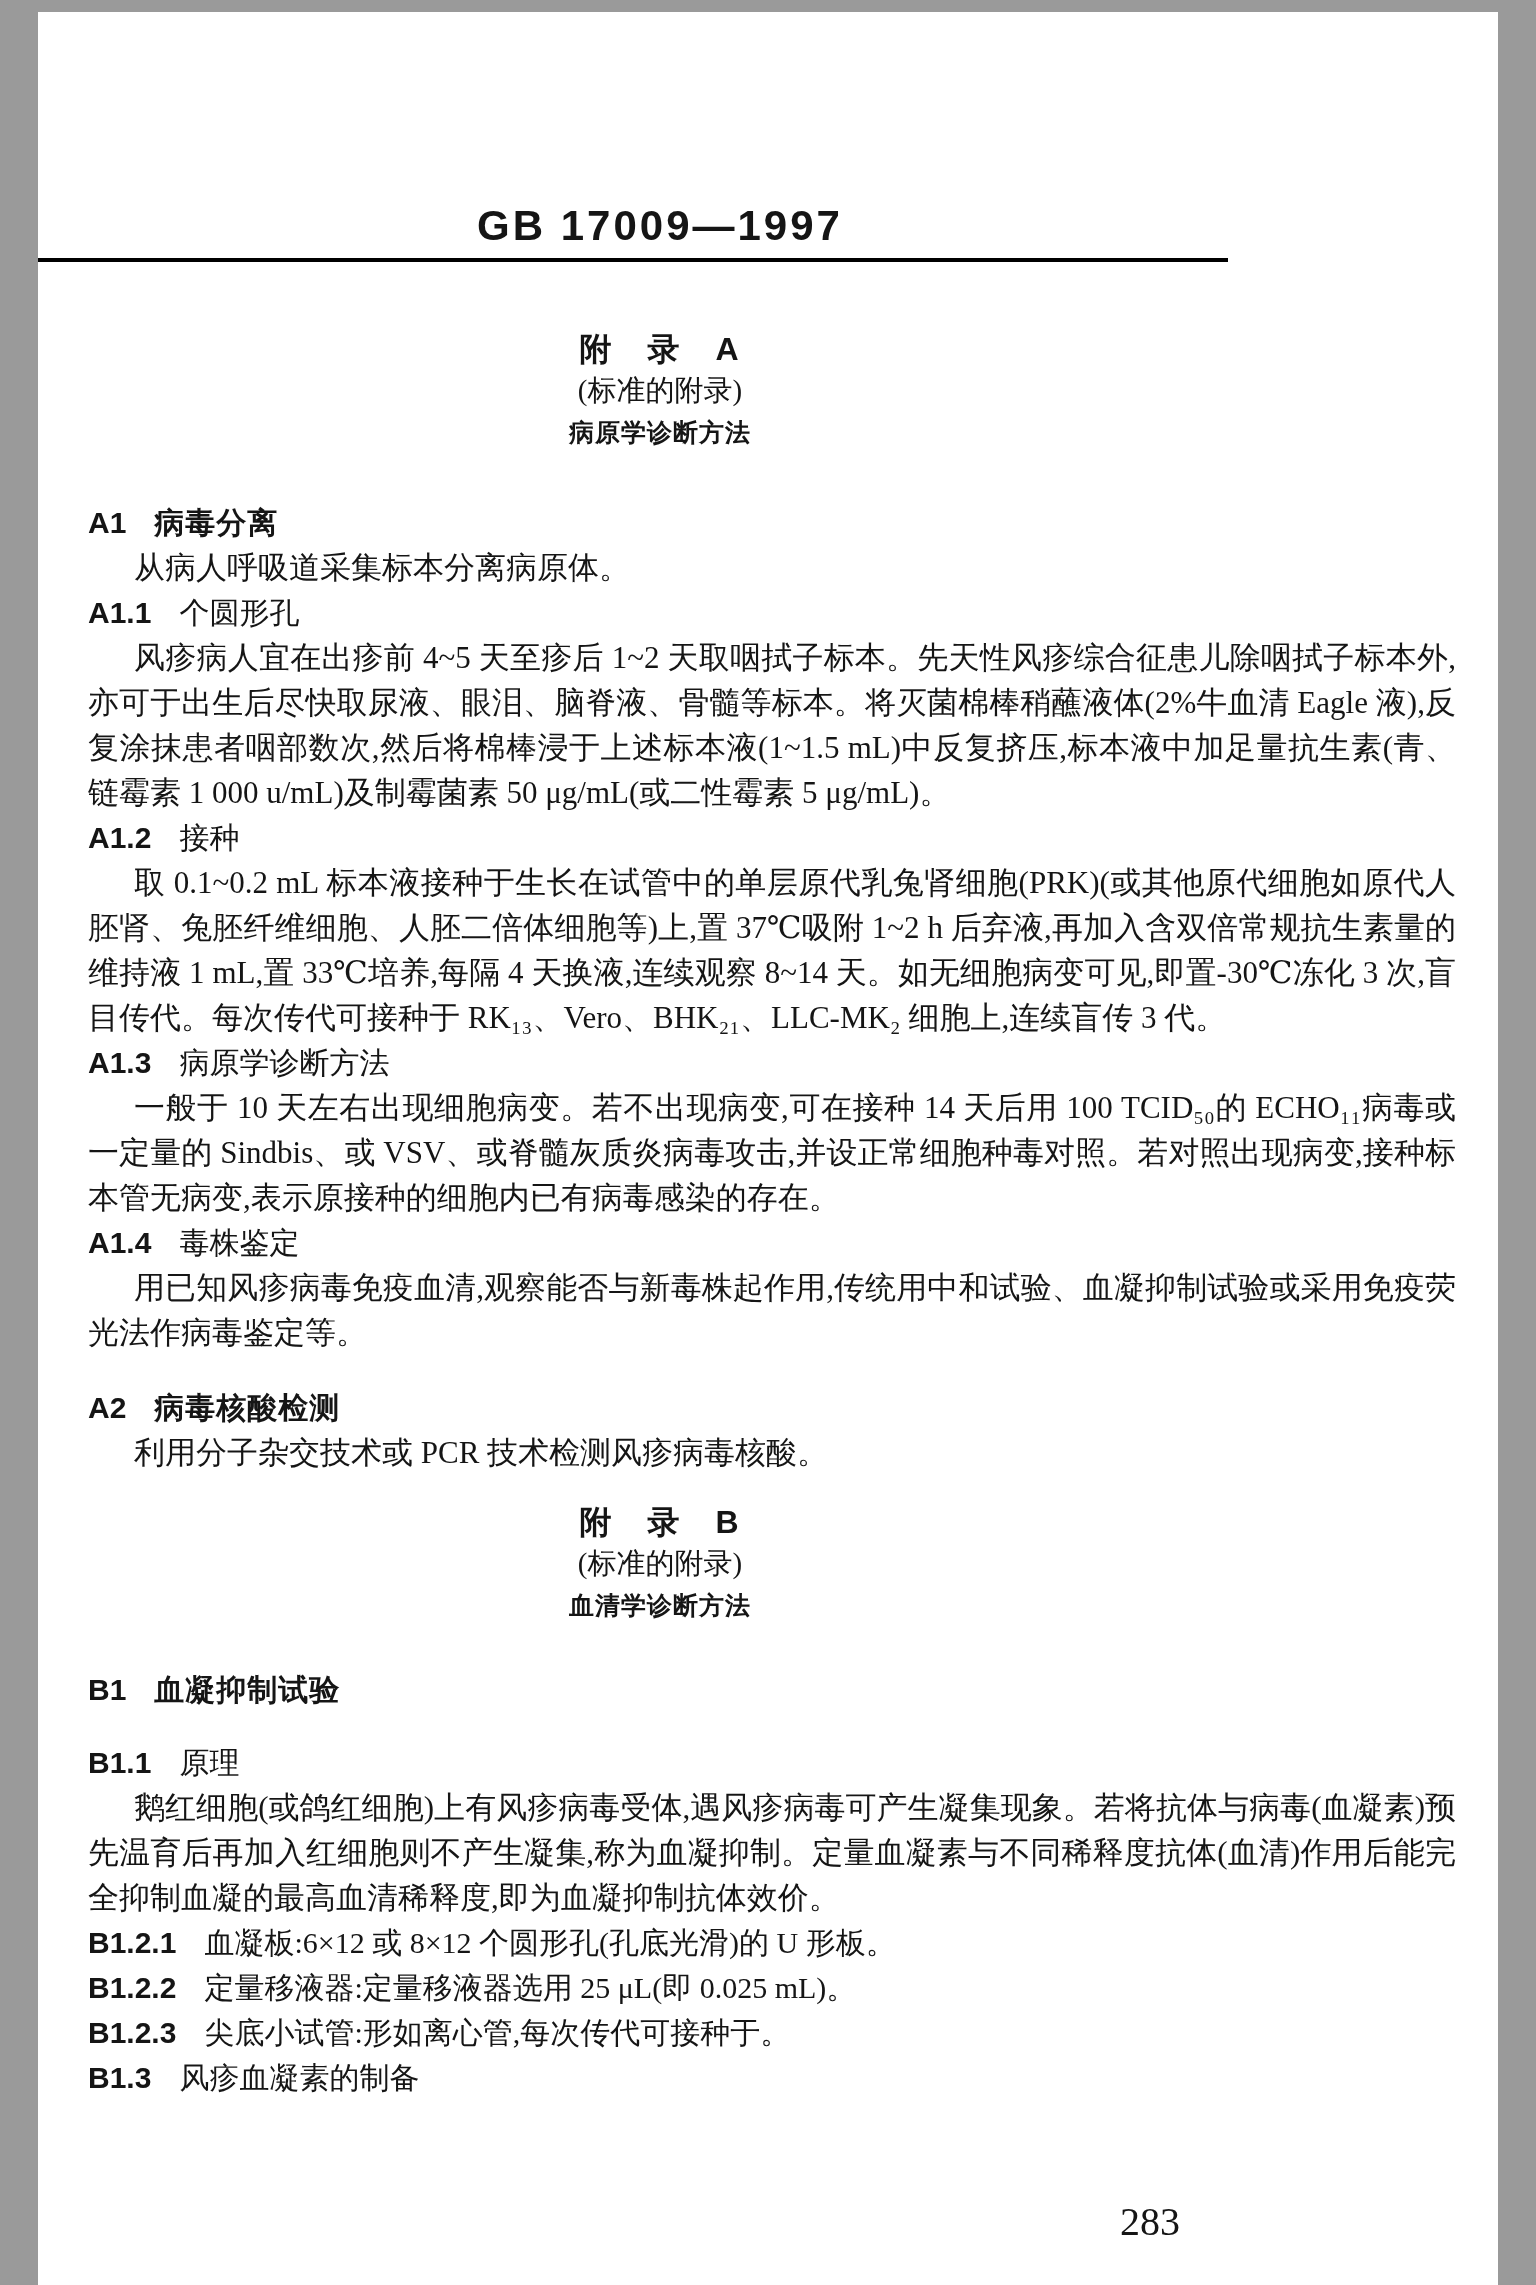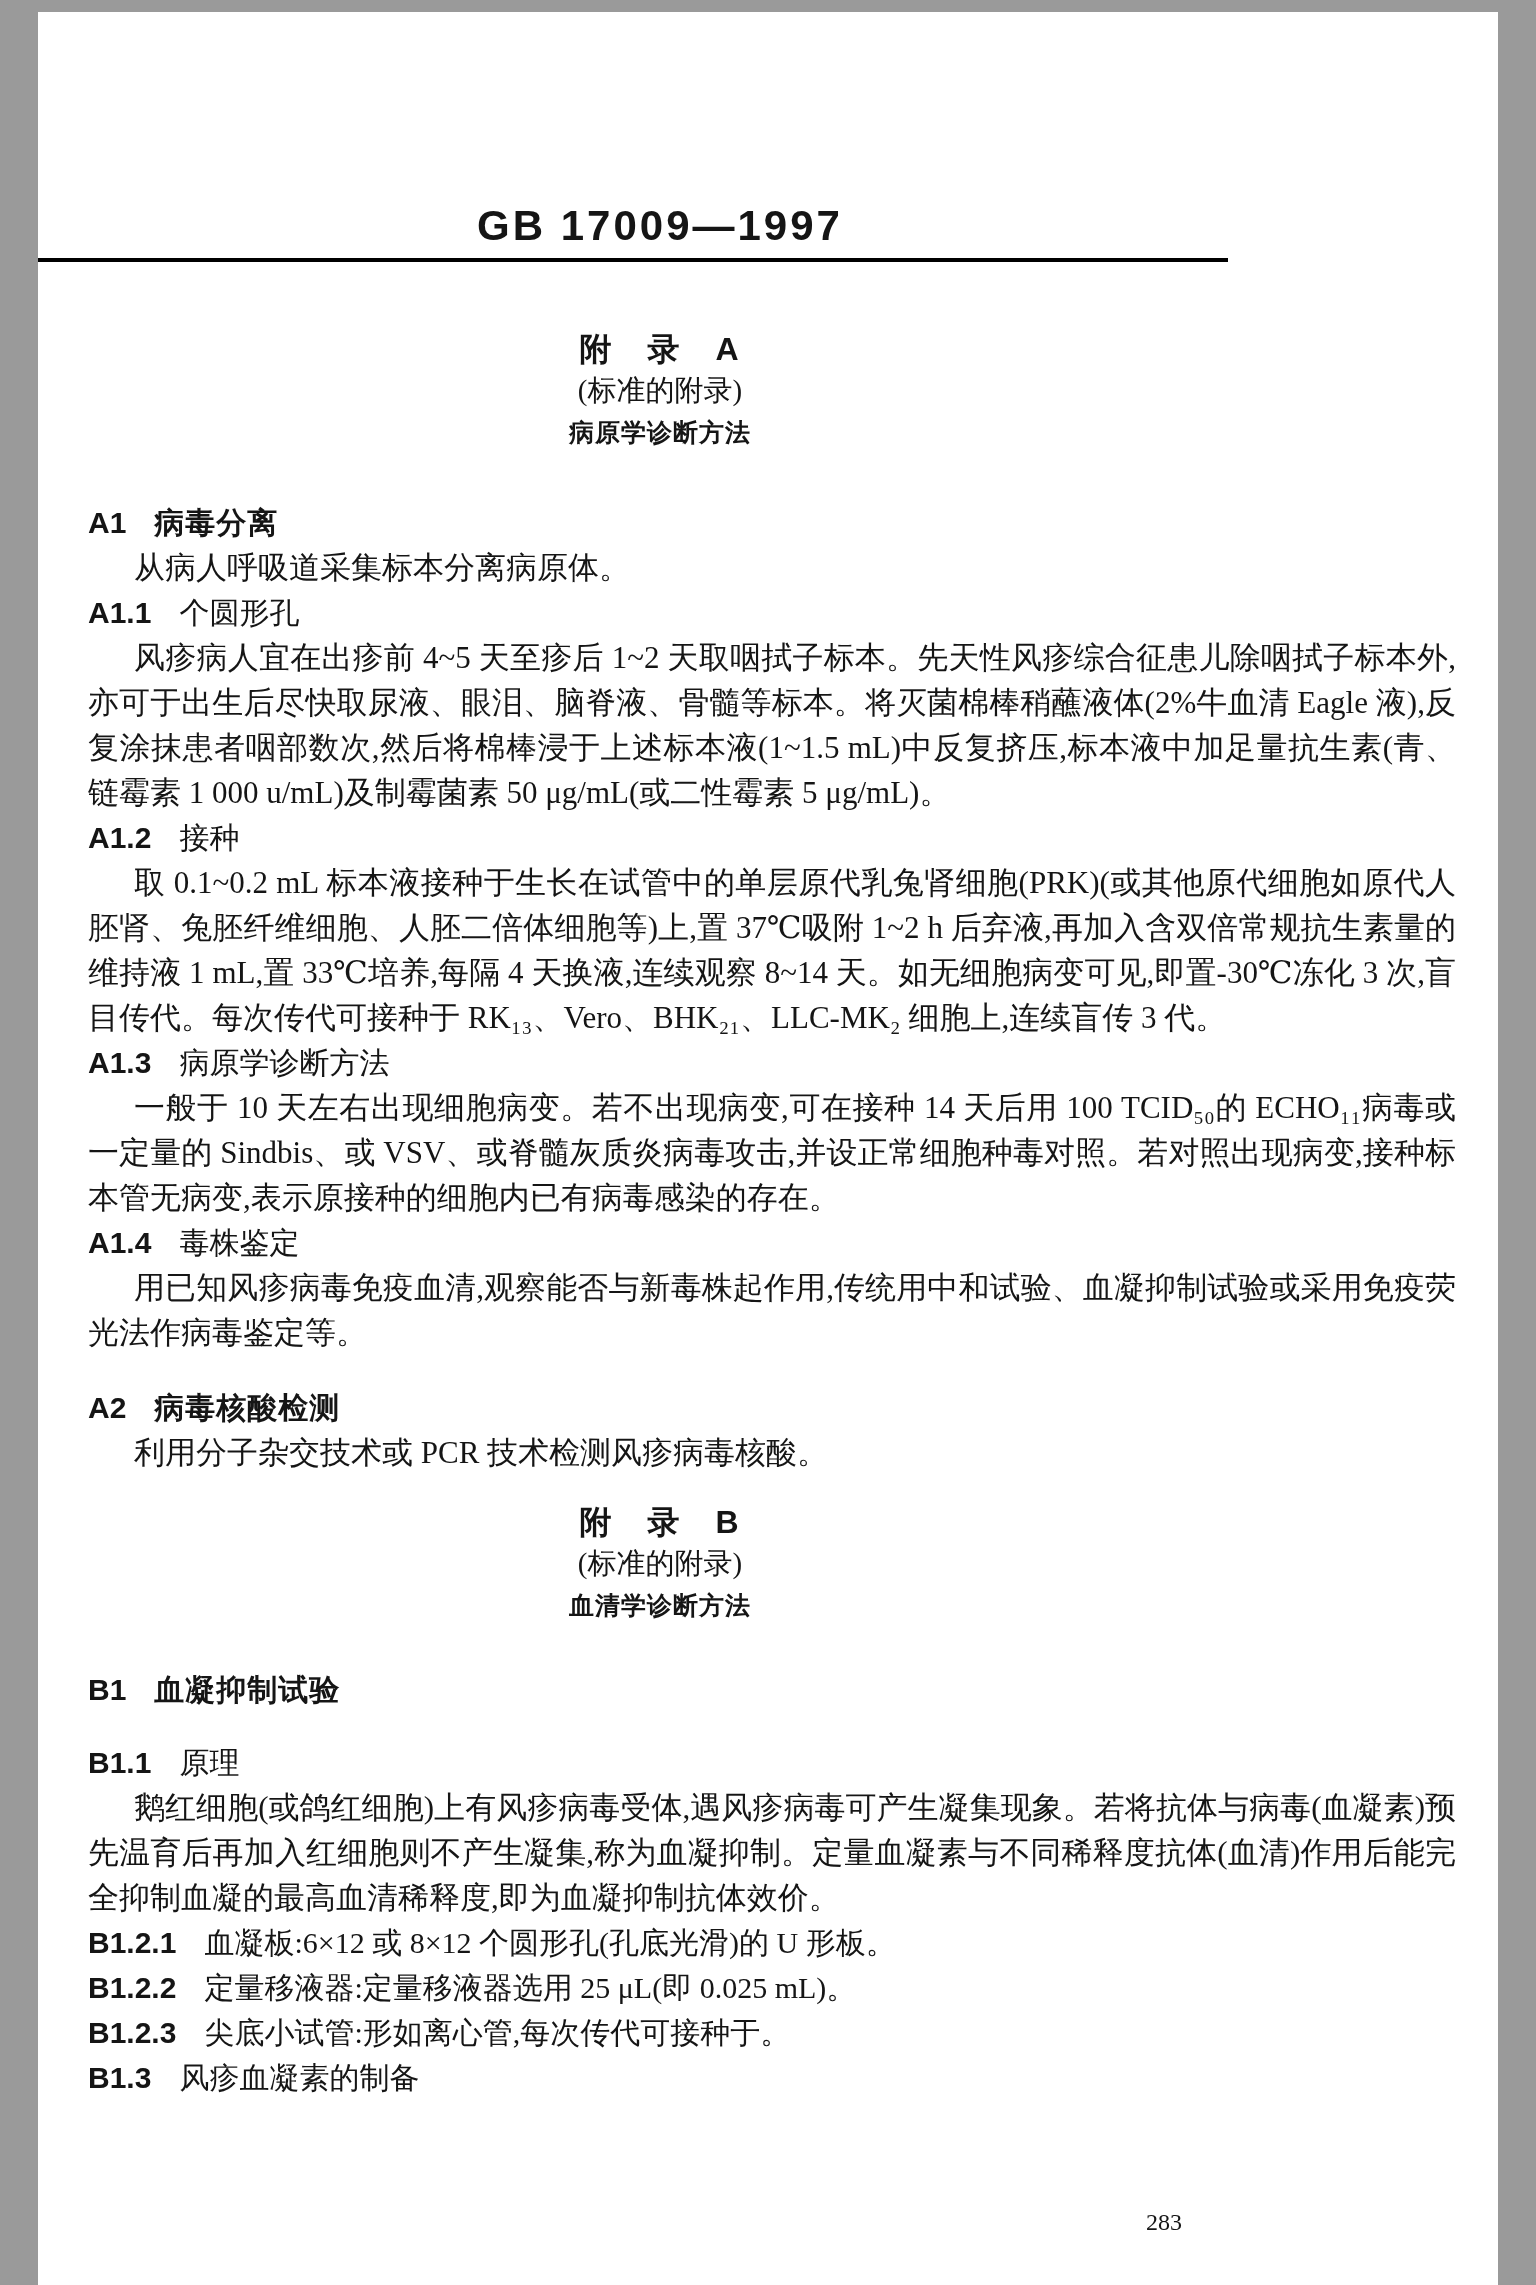--- a/index.html
+++ b/index.html
@@ -38,22 +38,22 @@
   .h2 .t{font-weight:400;}
   p.body{margin:0;font-size:31px;line-height:45px;text-align:justify;}
   .indent{text-indent:46px;}
   .mt-a2{margin-top:30px;}
   .mt-p5{margin-top:20px;}
   .mt-axb{margin-top:26px;}
   .mt-b1{margin-top:40px;}
   .mt-b11{margin-top:28px;}
   .mt-a1{margin-top:46px;}
   .page-num{
-    position:absolute;top:2193px;left:1108px;
-    font-size:24px;line-height:34px;
+    position:absolute;top:2193px;left:1082px;
+    font-size:40px;line-height:34px;
   }
 </style>
 </head>
 <body>
 
 <div class="page">
 
   <div class="std-no shifted">GB 17009—1997</div>
   <div class="rule"></div>
 

